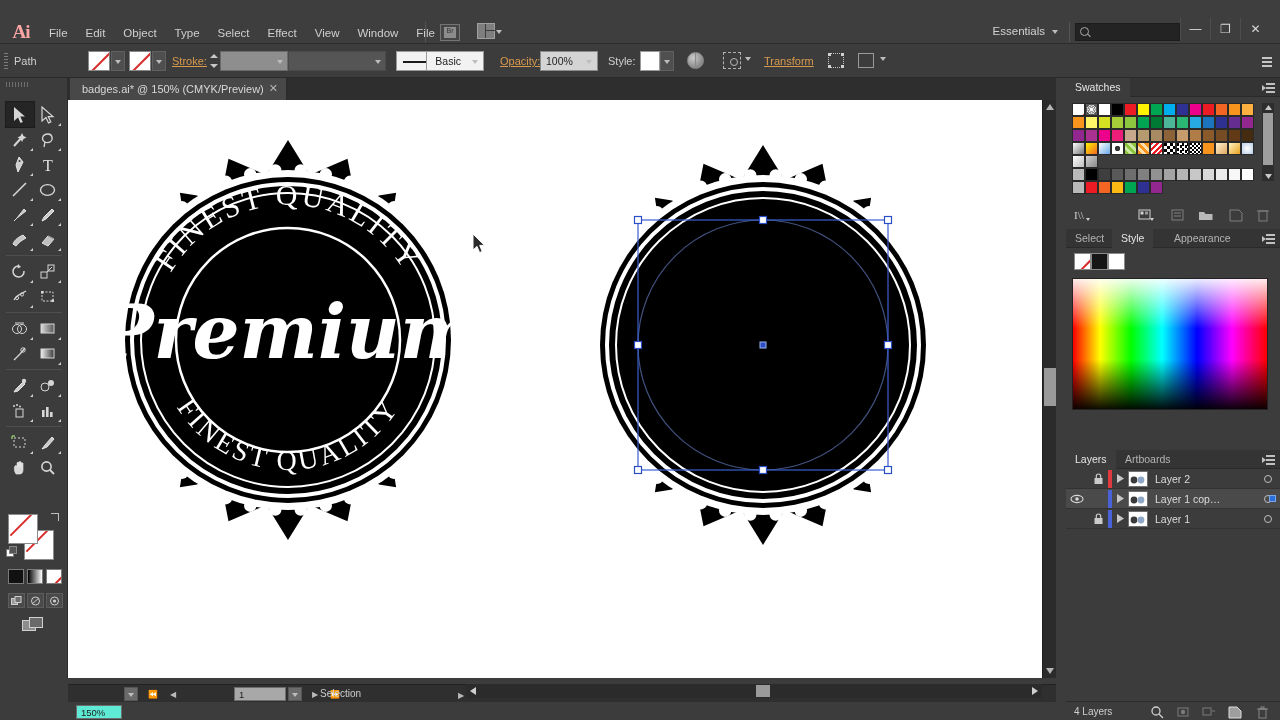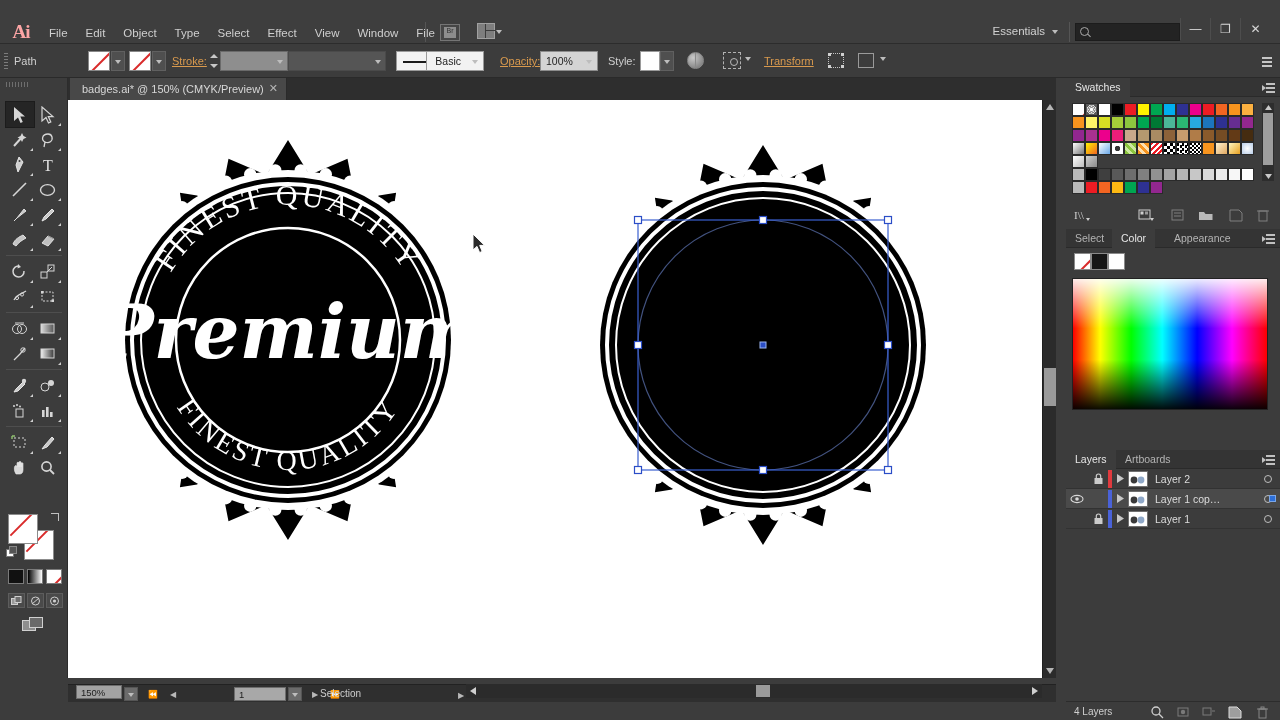--- a/index.html
+++ b/index.html
@@ -133,21 +133,21 @@
   .vscroll { position:absolute; left:1042px; top:100px; width:14px; height:578px; background:#2b2b2b;
     border-left:1px solid #1f1f1f; }
   .vthumb { position:absolute; left:1px; top:268px; width:12px; height:38px; background:#9a9a9a; }
   .sb-arrow { position:absolute; left:0; width:14px; height:14px; display:flex;align-items:center;justify-content:center;}
   .hscroll { position:absolute; left:466px; top:684px; width:576px; height:14px; background:#2b2b2b; }
   .hthumb { position:absolute; left:290px; top:1px; width:14px; height:12px; background:#9a9a9a; }
 
   
   .statusbar { position:absolute; left:68px; top:684px; width:988px; height:18px;
     background:#2f2f2f; border-top:1px solid #222; }
-  .zoomfield { position:absolute; left:8px; top:0; width:46px; height:14px; background:#a3a3a3;
+  .zoomfield { position:absolute; left:8px; top:20px; width:46px; height:14px; background:#5eead4;
     border:1px solid #6d6d6d; font-size:9.5px; color:#1d1d1d; padding-left:4px; line-height:13px; }
   .zoomdd { position:absolute; left:56px; top:2px; width:14px; height:14px; background:#6b6b6b;
     border:1px solid #555; }
   .zoomdd .caret { position:absolute; left:3px; top:5px; }
   .navbtn { position:absolute; top:2px; width:14px; height:14px; display:flex;
     align-items:center;justify-content:center; color:#b9b9b9; font-size:8px; }
   .pagefield { position:absolute; left:166px; top:2px; width:52px; height:14px; background:#a8a8a8;
     border:1px solid #6d6d6d; font-size:9.5px; color:#1d1d1d; padding-left:4px; line-height:13px; }
   .pagedd { position:absolute; left:220px; top:2px; width:14px; height:14px; background:#6b6b6b;
     border:1px solid #555; }
@@ -953,21 +953,21 @@
           <svg width="14" height="14">
               <rect x="3" y="3" width="8" height="10" fill="none" stroke="#cfcfcf"></rect>
               <line x1="1" y1="3" x2="13" y2="3" stroke="#cfcfcf"></line>
             </svg>
         </div>
       </div>
     </div>
 
     <div class="panel-head" style="margin-top:2px;">
       <div class="ptab" style="left:0;">Select</div>
-      <div class="ptab active" style="left:46px;">Color</div>
+      <div class="ptab active" style="left:46px;">Style</div>
       <div class="ptab" style="left:99px;">Appearance</div>
       <div class="pflyout">
         <div class="tri"></div>
           <i style="top:0;width:9px;"></i>
           <i style="top:4px;width:9px;"></i>
           <i style="top:8px;width:9px;"></i>
       </div>
     </div>
     <div class="colorpanel">
       <div class="cp-chips">

